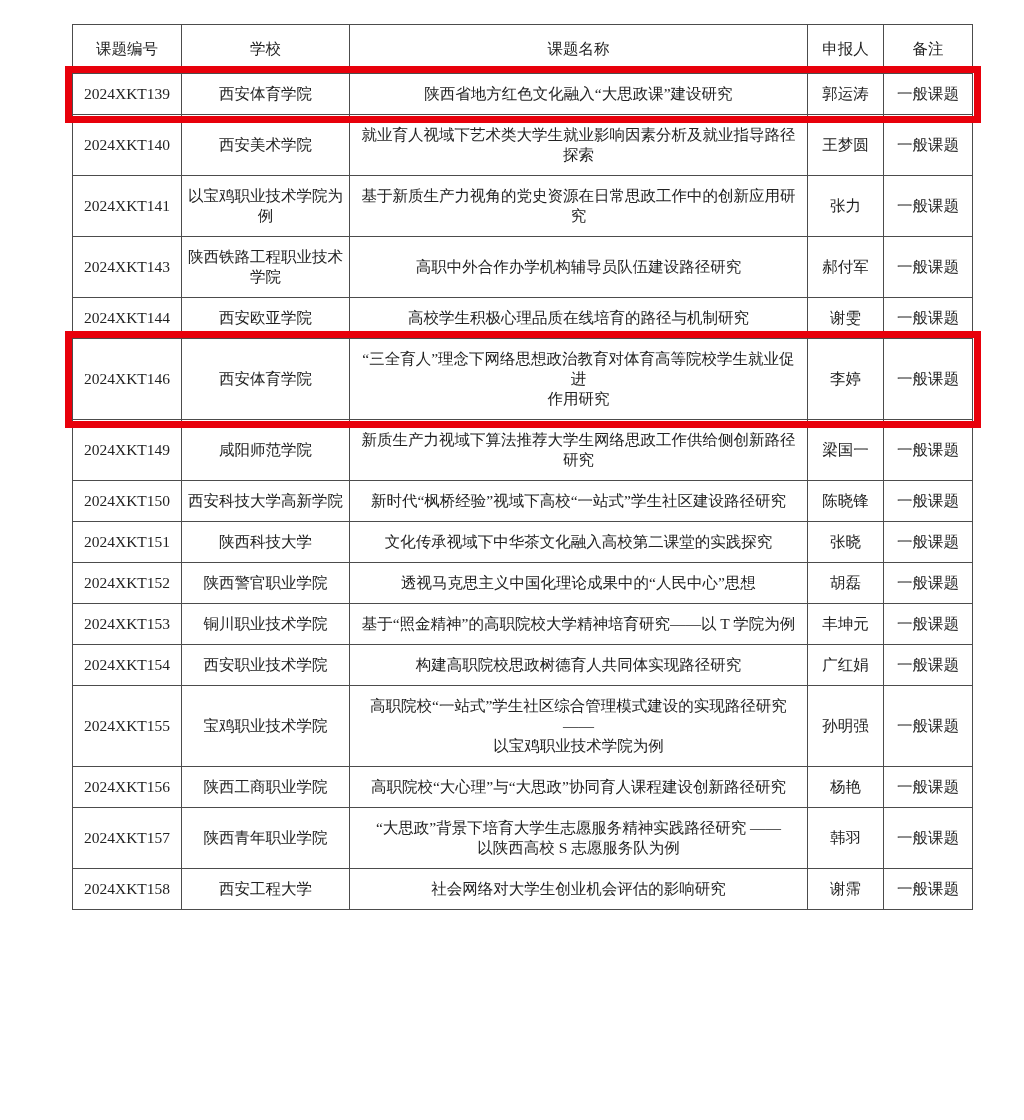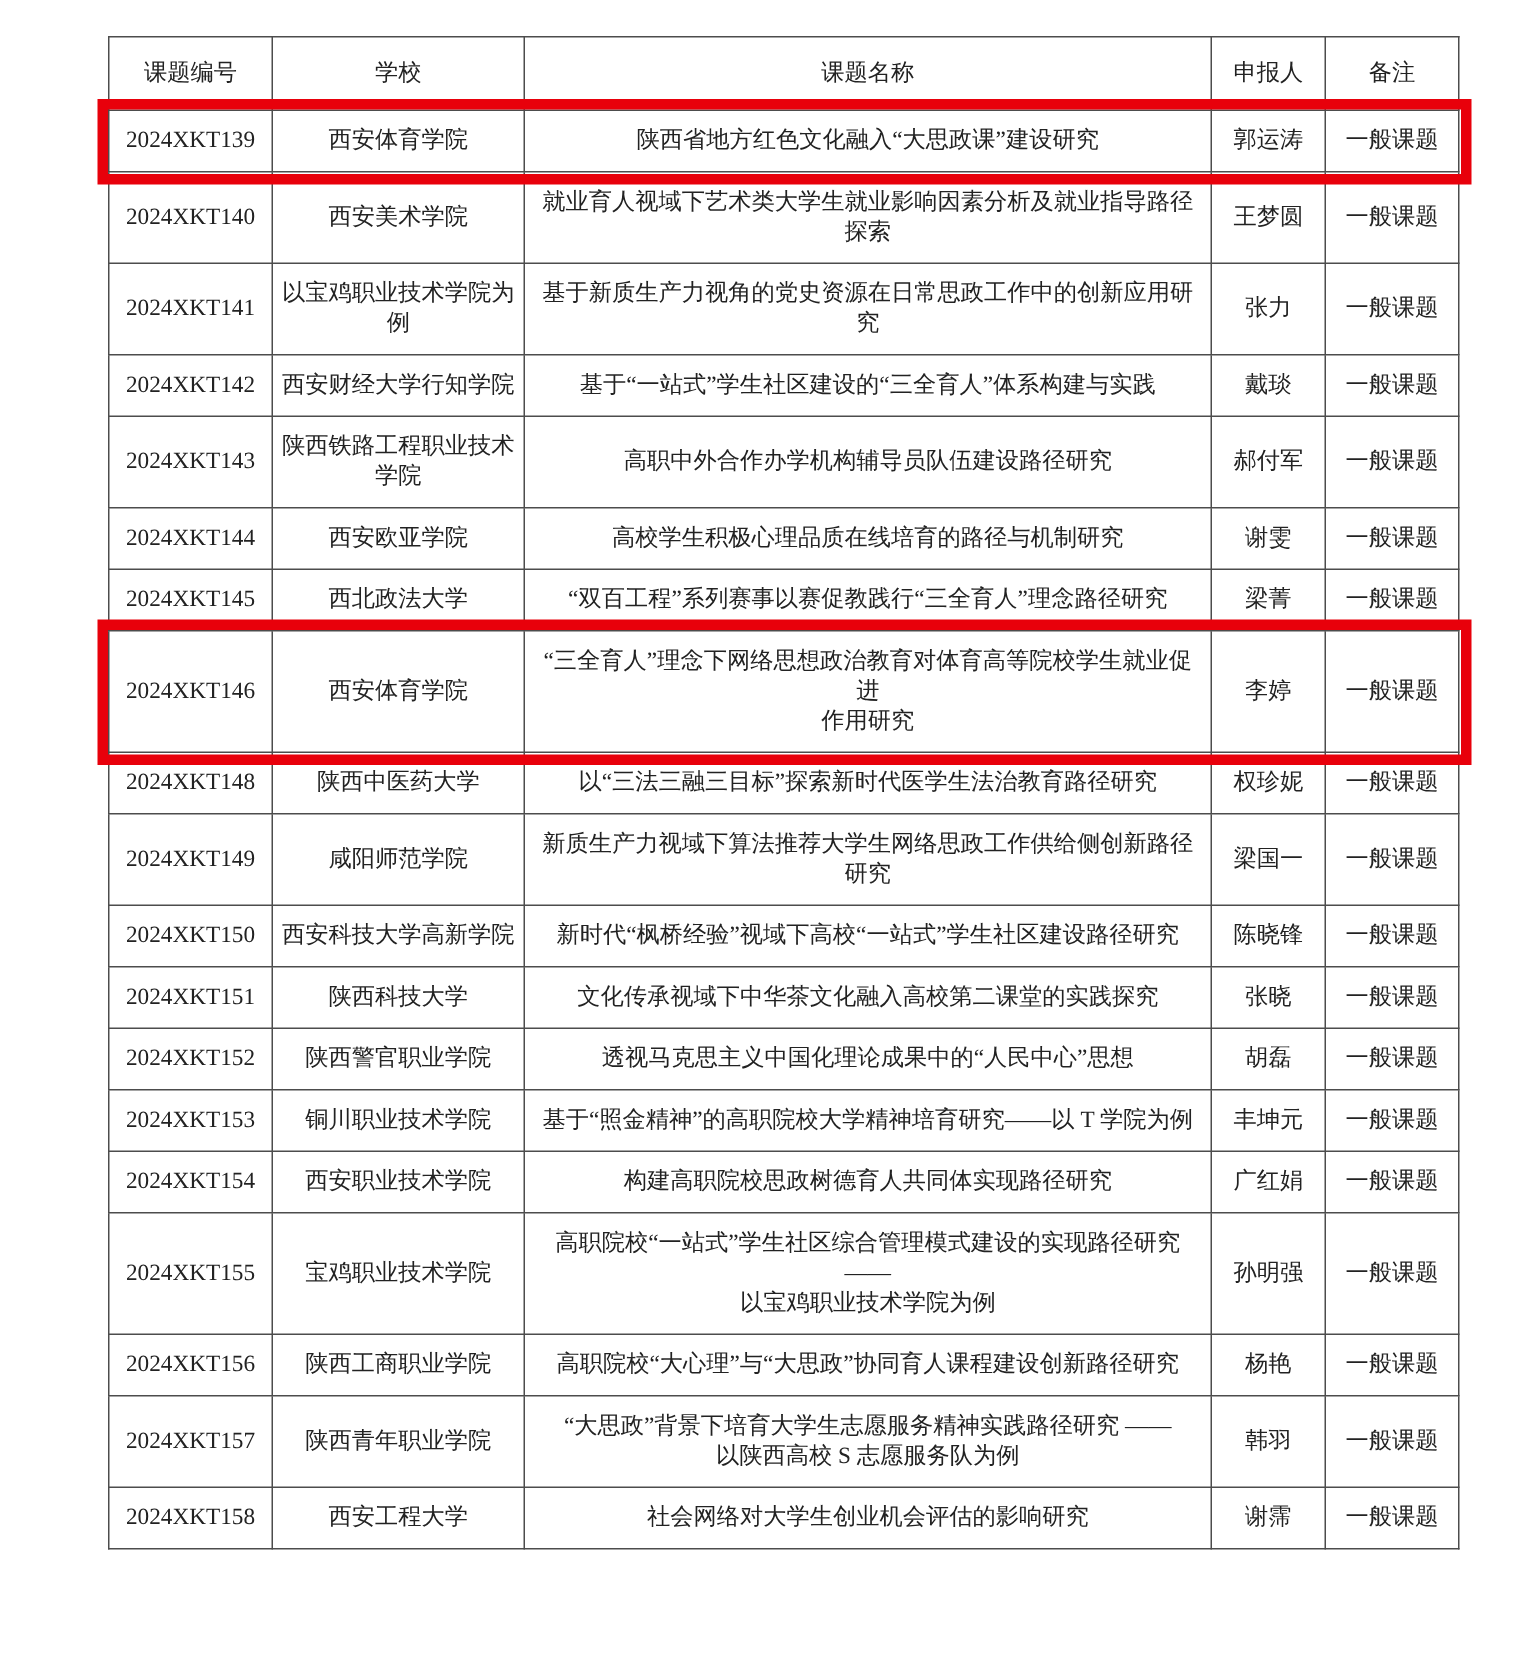--- a/index.html
+++ b/index.html
@@ -87,70 +87,49 @@
   </tr>
 
   <tr>
     <td class="cell-id">2024XKT141</td>
     <td class="cell-school">以宝鸡职业技术学院为例</td>
     <td class="cell-title">基于新质生产力视角的党史资源在日常思政工作中的创新应用研究</td>
     <td class="cell-applicant">张力</td>
     <td class="cell-note">一般课题</td>
   </tr>
 
-  <tr>
-    <td class="cell-id">2024XKT142</td>
-    <td class="cell-school">西安财经大学行知学院</td>
-    <td class="cell-title">基于“一站式”学生社区建设的“三全育人”体系构建与实践</td>
-    <td class="cell-applicant">戴琰</td>
-    <td class="cell-note">一般课题</td>
-  </tr>
 
   <tr>
     <td class="cell-id">2024XKT143</td>
     <td class="cell-school">陕西铁路工程职业技术
 学院</td>
     <td class="cell-title">高职中外合作办学机构辅导员队伍建设路径研究</td>
     <td class="cell-applicant">郝付军</td>
     <td class="cell-note">一般课题</td>
   </tr>
 
   <tr>
     <td class="cell-id">2024XKT144</td>
     <td class="cell-school">西安欧亚学院</td>
     <td class="cell-title">高校学生积极心理品质在线培育的路径与机制研究</td>
     <td class="cell-applicant">谢雯</td>
     <td class="cell-note">一般课题</td>
   </tr>
 
-  <tr>
-    <td class="cell-id">2024XKT145</td>
-    <td class="cell-school">西北政法大学</td>
-    <td class="cell-title">“双百工程”系列赛事以赛促教践行“三全育人”理念路径研究</td>
-    <td class="cell-applicant">梁菁</td>
-    <td class="cell-note">一般课题</td>
-  </tr>
 
   <tr class="highlighted">
     <td class="cell-id">2024XKT146</td>
     <td class="cell-school">西安体育学院</td>
     <td class="cell-title">“三全育人”理念下网络思想政治教育对体育高等院校学生就业促进
 作用研究</td>
     <td class="cell-applicant">李婷</td>
     <td class="cell-note">一般课题</td>
   </tr>
 
 
-  <tr>
-    <td class="cell-id">2024XKT148</td>
-    <td class="cell-school">陕西中医药大学</td>
-    <td class="cell-title">以“三法三融三目标”探索新时代医学生法治教育路径研究</td>
-    <td class="cell-applicant">权珍妮</td>
-    <td class="cell-note">一般课题</td>
-  </tr>
 
   <tr>
     <td class="cell-id">2024XKT149</td>
     <td class="cell-school">咸阳师范学院</td>
     <td class="cell-title">新质生产力视域下算法推荐大学生网络思政工作供给侧创新路径研究</td>
     <td class="cell-applicant">梁国一</td>
     <td class="cell-note">一般课题</td>
   </tr>
 
   <tr>

